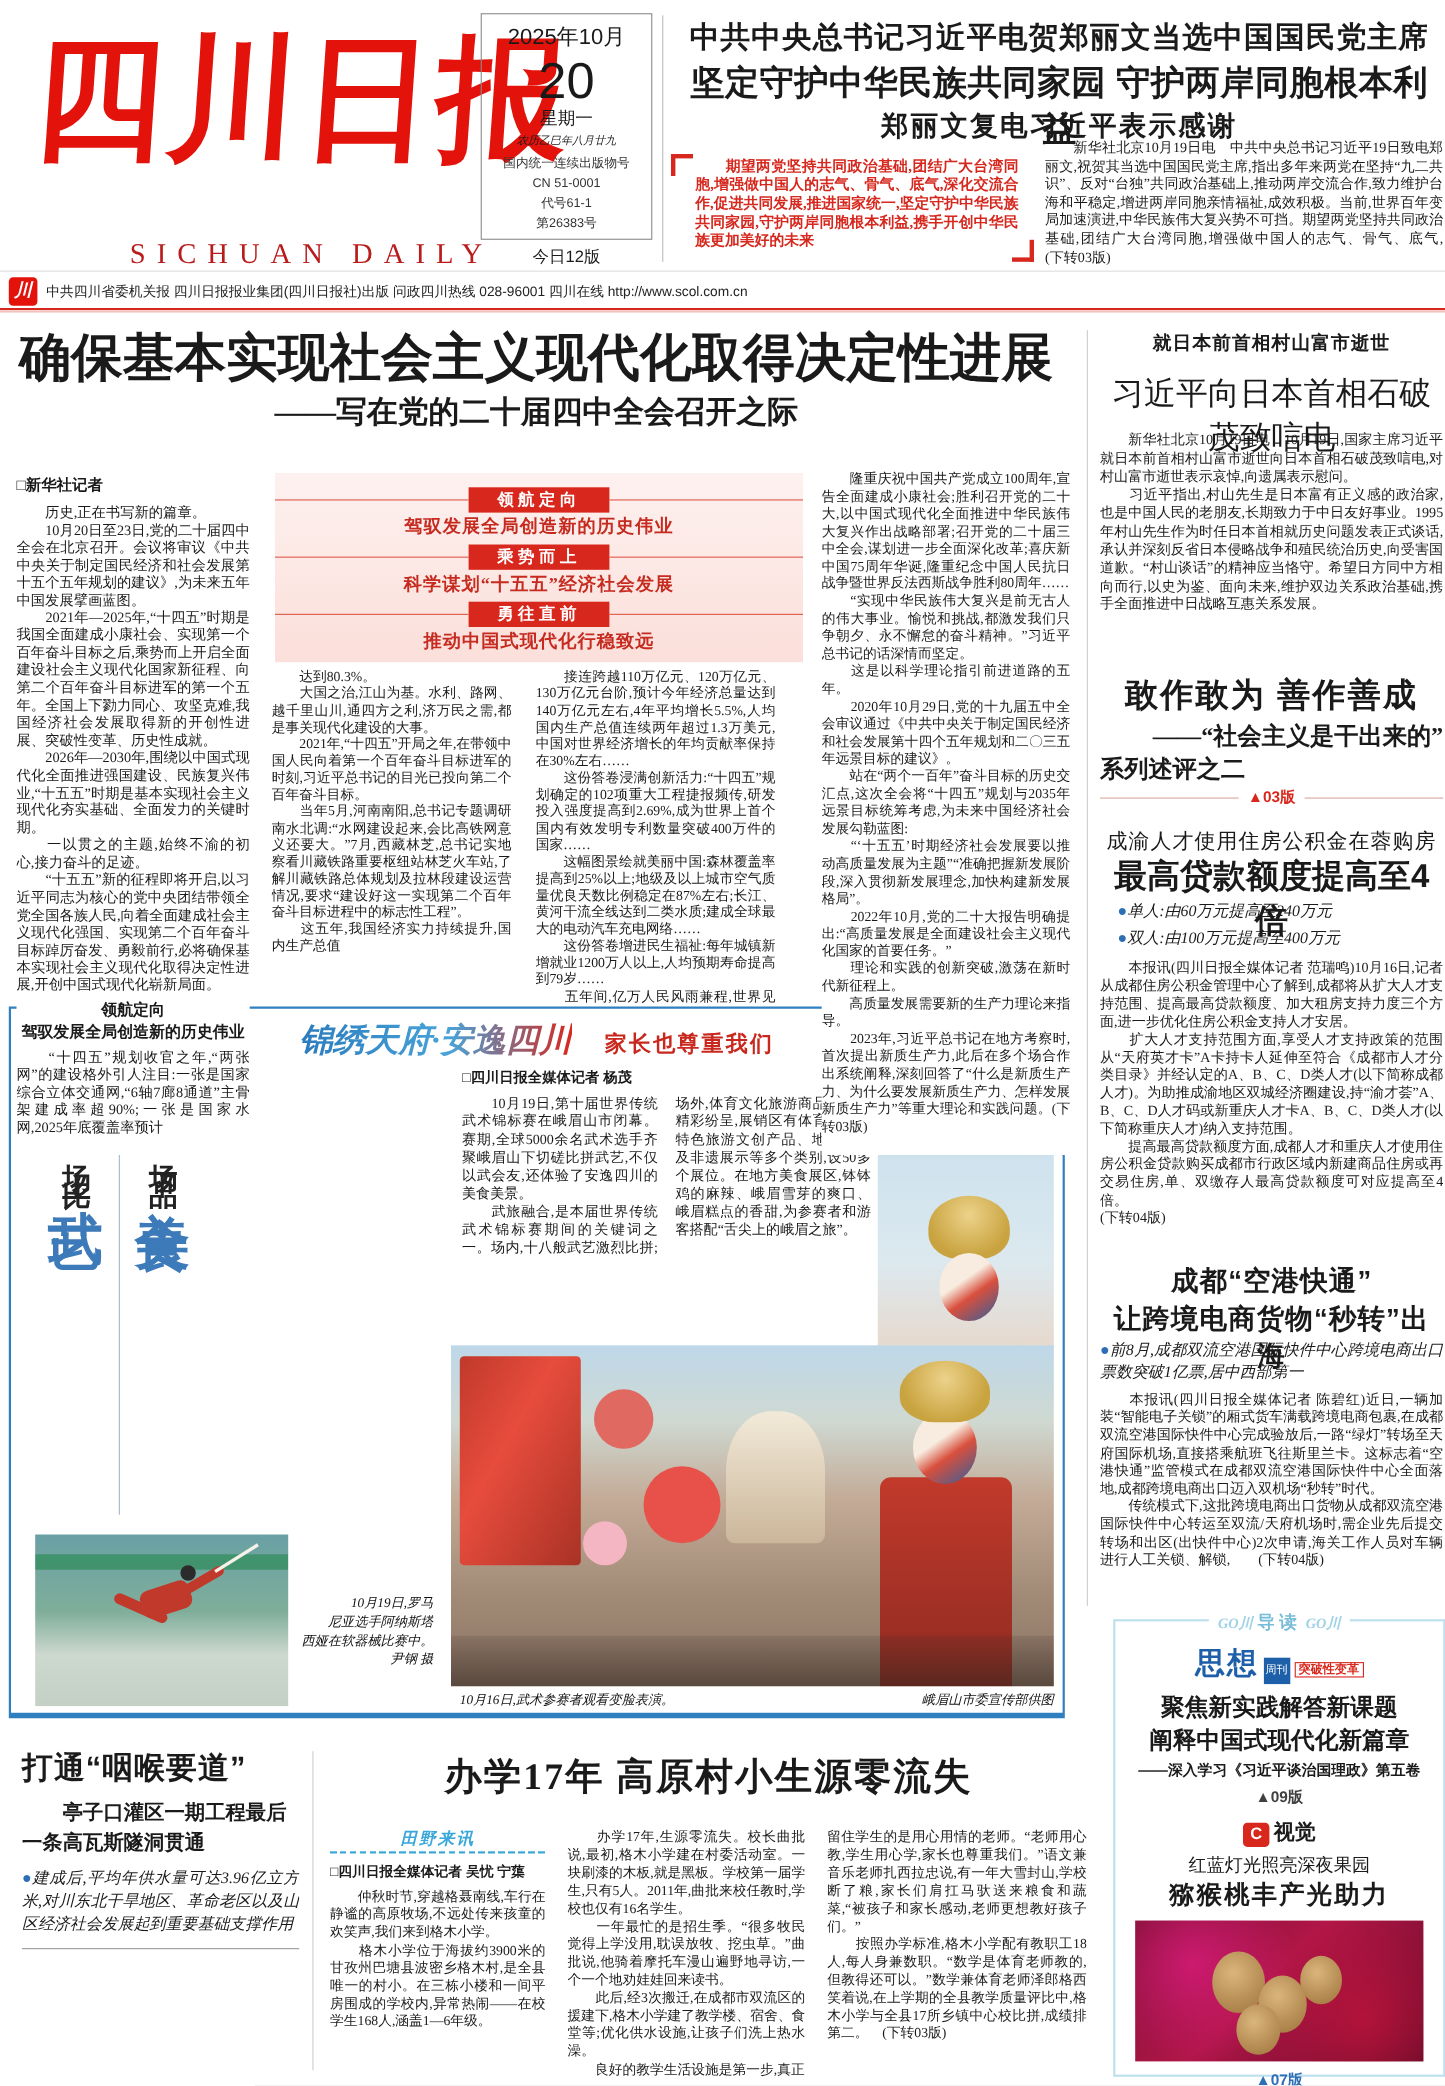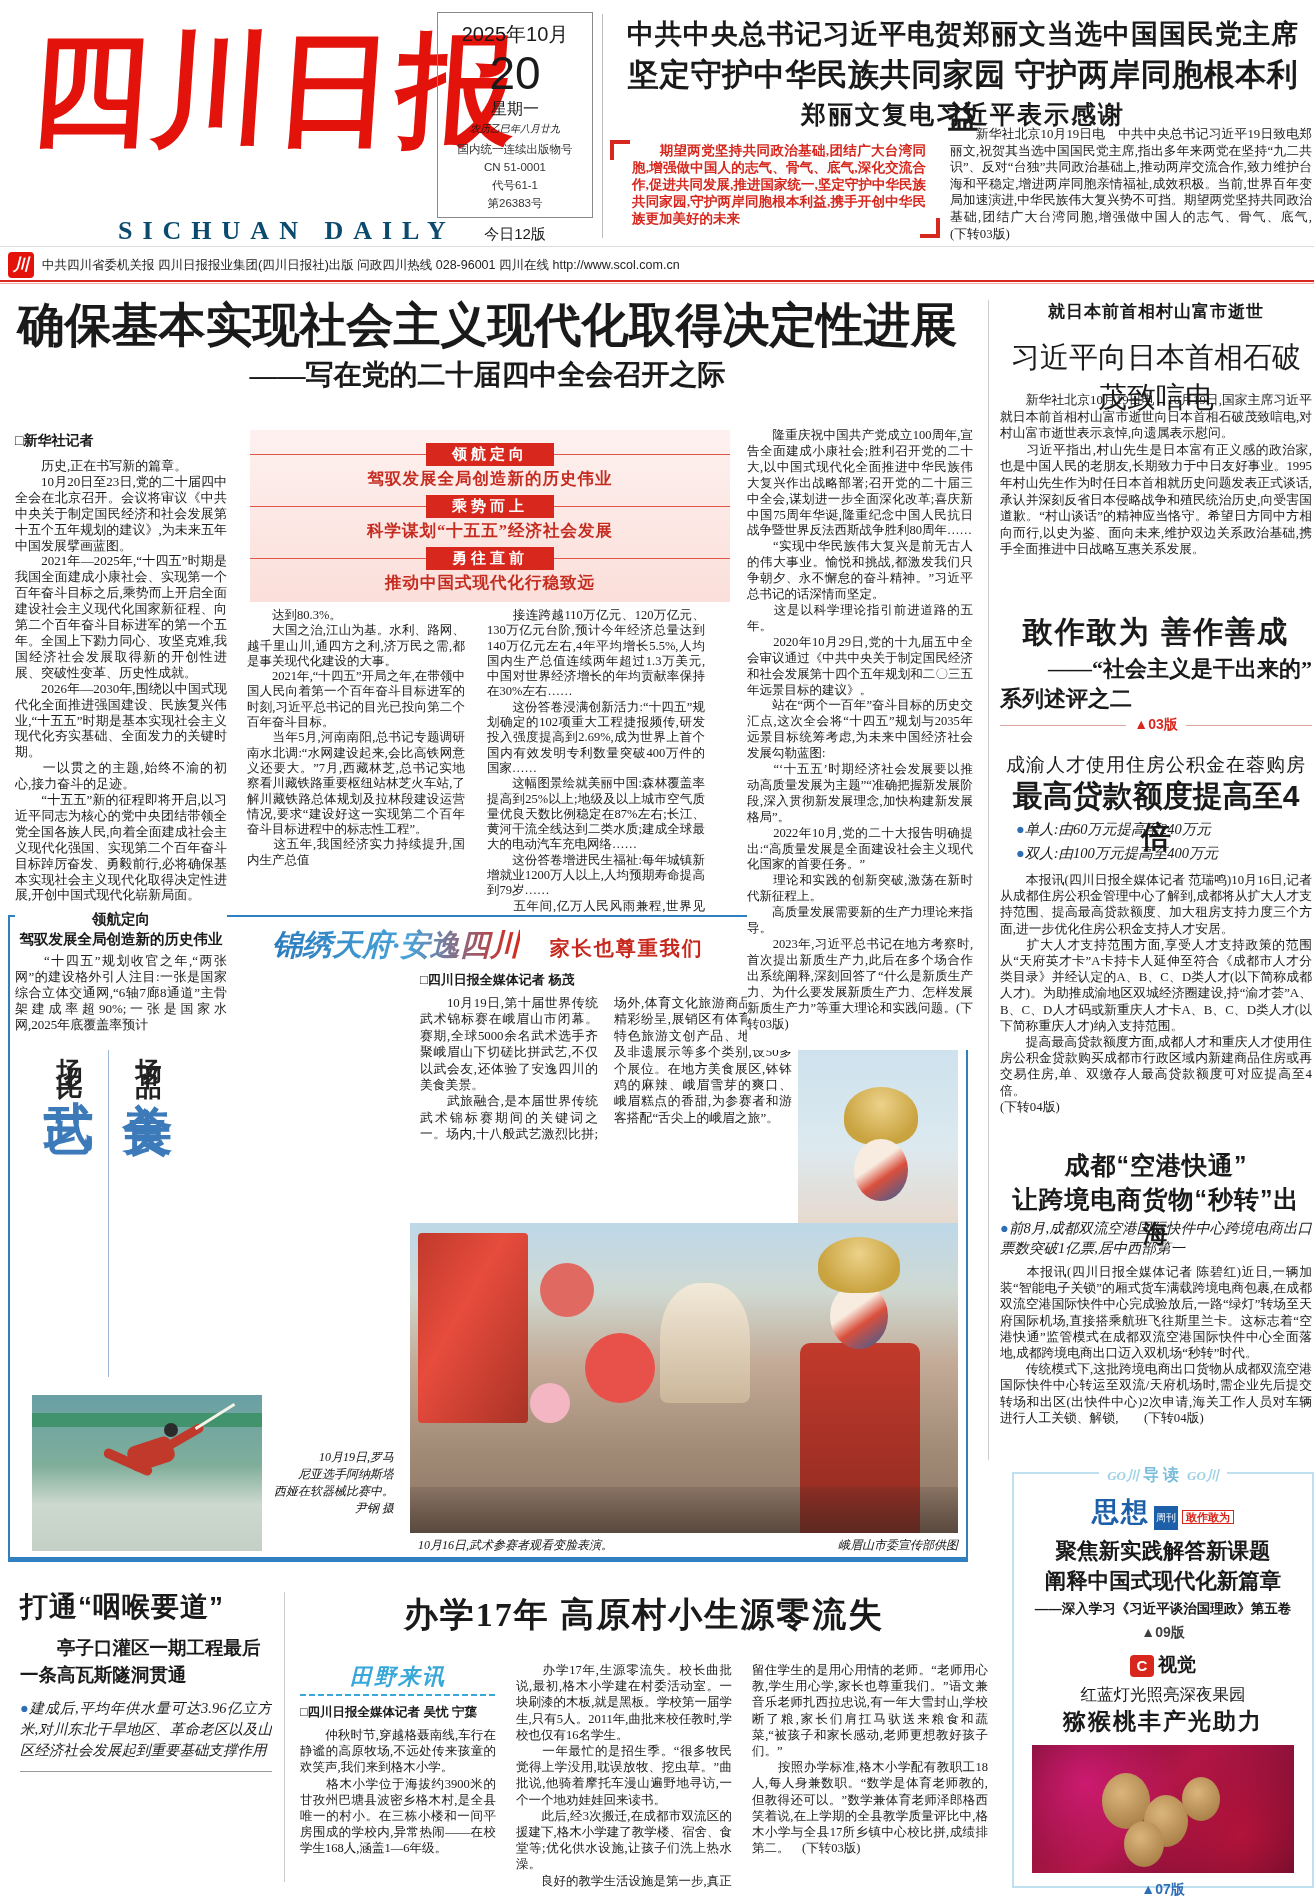--- a/index.html
+++ b/index.html
@@ -9,21 +9,21 @@
   .sans{font-family:"Liberation Sans","DejaVu Sans",sans-serif;}
   .red{color:#d8271c;}
   .ctr{text-align:center;}
   .txt{white-space:pre-line;text-align:justify;overflow:hidden;}
   .vline{width:1px;background:#bbb;}
   .hline{height:1px;background:#ccc;}
 
   
   .brand{font-size:118px;font-weight:900;color:#e3120b;letter-spacing:4px;
          transform:skewX(-4deg) scaleY(1.04);transform-origin:left top;line-height:1;}
-  .brand-en{color:#0c4a6e;font-weight:bold;font-size:26px;letter-spacing:10px;}
+  .brand-en{color:#b91c1c;font-weight:normal;font-size:26px;letter-spacing:10px;}
   .datebox{border:1px solid #8a8a8a;text-align:center;line-height:1.5;}
   .db-ym{font-size:20px;}
   .db-day{font-size:46px;line-height:1.05;}
   .db-wd{font-size:16px;}
   .db-lunar{font-size:10px;font-style:italic;}
   .db-s{font-size:11.5px;color:#333;line-height:1.55;}
   .db-pages{font-size:15px;margin-top:10px;}
 
   .kicker{font-weight:900;font-size:27px;letter-spacing:1px;}
   .tophead{font-weight:900;font-size:31px;letter-spacing:0.5px;}
@@ -106,21 +106,21 @@
   .cs-box{background:#d8271c;color:#fff;font-weight:900;border-radius:4px;width:24px;height:22px;
           display:inline-block;text-align:center;line-height:22px;font-size:15px;}
   .cs-txt{font-weight:900;font-size:19px;}
   .dd-l1{font-size:16.5px;}
   .dd-l2{font-weight:700;font-size:23px;letter-spacing:2px;}
 
   
   .tun-h{font-weight:900;font-size:28px;letter-spacing:1px;}
   .tun-sub{font-weight:bold;font-size:18.5px;line-height:27px;}
   .sch-h{font-weight:900;font-size:34px;letter-spacing:2px;white-space:nowrap;}
-  .tianye{color:#3aa7d9;font-weight:900;font-style:italic;font-size:22px;letter-spacing:2px;}
+  .tianye{color:#3aa7d9;font-weight:900;font-style:italic;font-size:15px;letter-spacing:2px;}
   .wave{height:2px;background:repeating-linear-gradient(90deg,#3aa7d9 0 6px,transparent 6px 9px);}
   .smallcols{font-size:12.5px;line-height:16.2px;}
 </style>
 </head>
 <body>
 
 <div class="page">
 
   <div class="abs brand" style="left:36px;top:30px;">四川日报</div>
   <div class="abs brand-en" style="left:118px;top:216px;">SICHUAN DAILY</div>
@@ -313,21 +313,21 @@
     <div class="abs" style="left:0;top:-9px;width:298px;text-align:center;">
       <span style="background:#fff;padding:0 8px;">
         <span class="gochuan">GO川</span>
         <span class="daodu-head">导读</span>
         <span class="gochuan">GO川</span>
       </span>
     </div>
     <div class="ctr" style="margin-top:20px;">
       <span class="sx-big sans">思想</span>
       <span class="sx-sq sans">周刊</span>
-      <span class="sx-tag sans">敢作敢为</span>
+      <span class="sx-tag sans">突破性变革</span>
     </div>
     <div class="dd-h ctr" style="margin-top:6px;">聚焦新实践解答新课题</div>
     <div class="dd-h ctr">阐释中国式现代化新篇章</div>
     <div class="dd-sub ctr sans" style="margin-top:4px;font-size:13.5px;">——深入学习《习近平谈治国理政》第五卷</div>
     <div class="ctr pgref" style="margin-top:6px;color:#404040;">▲09版</div>
     <div class="ctr" style="margin-top:10px;">
       <span class="cs-box sans">C</span>
       <span class="cs-txt sans">视觉</span>
     </div>
     <div class="dd-l1 ctr sans" style="margin-top:6px;">红蓝灯光照亮深夜果园</div>

